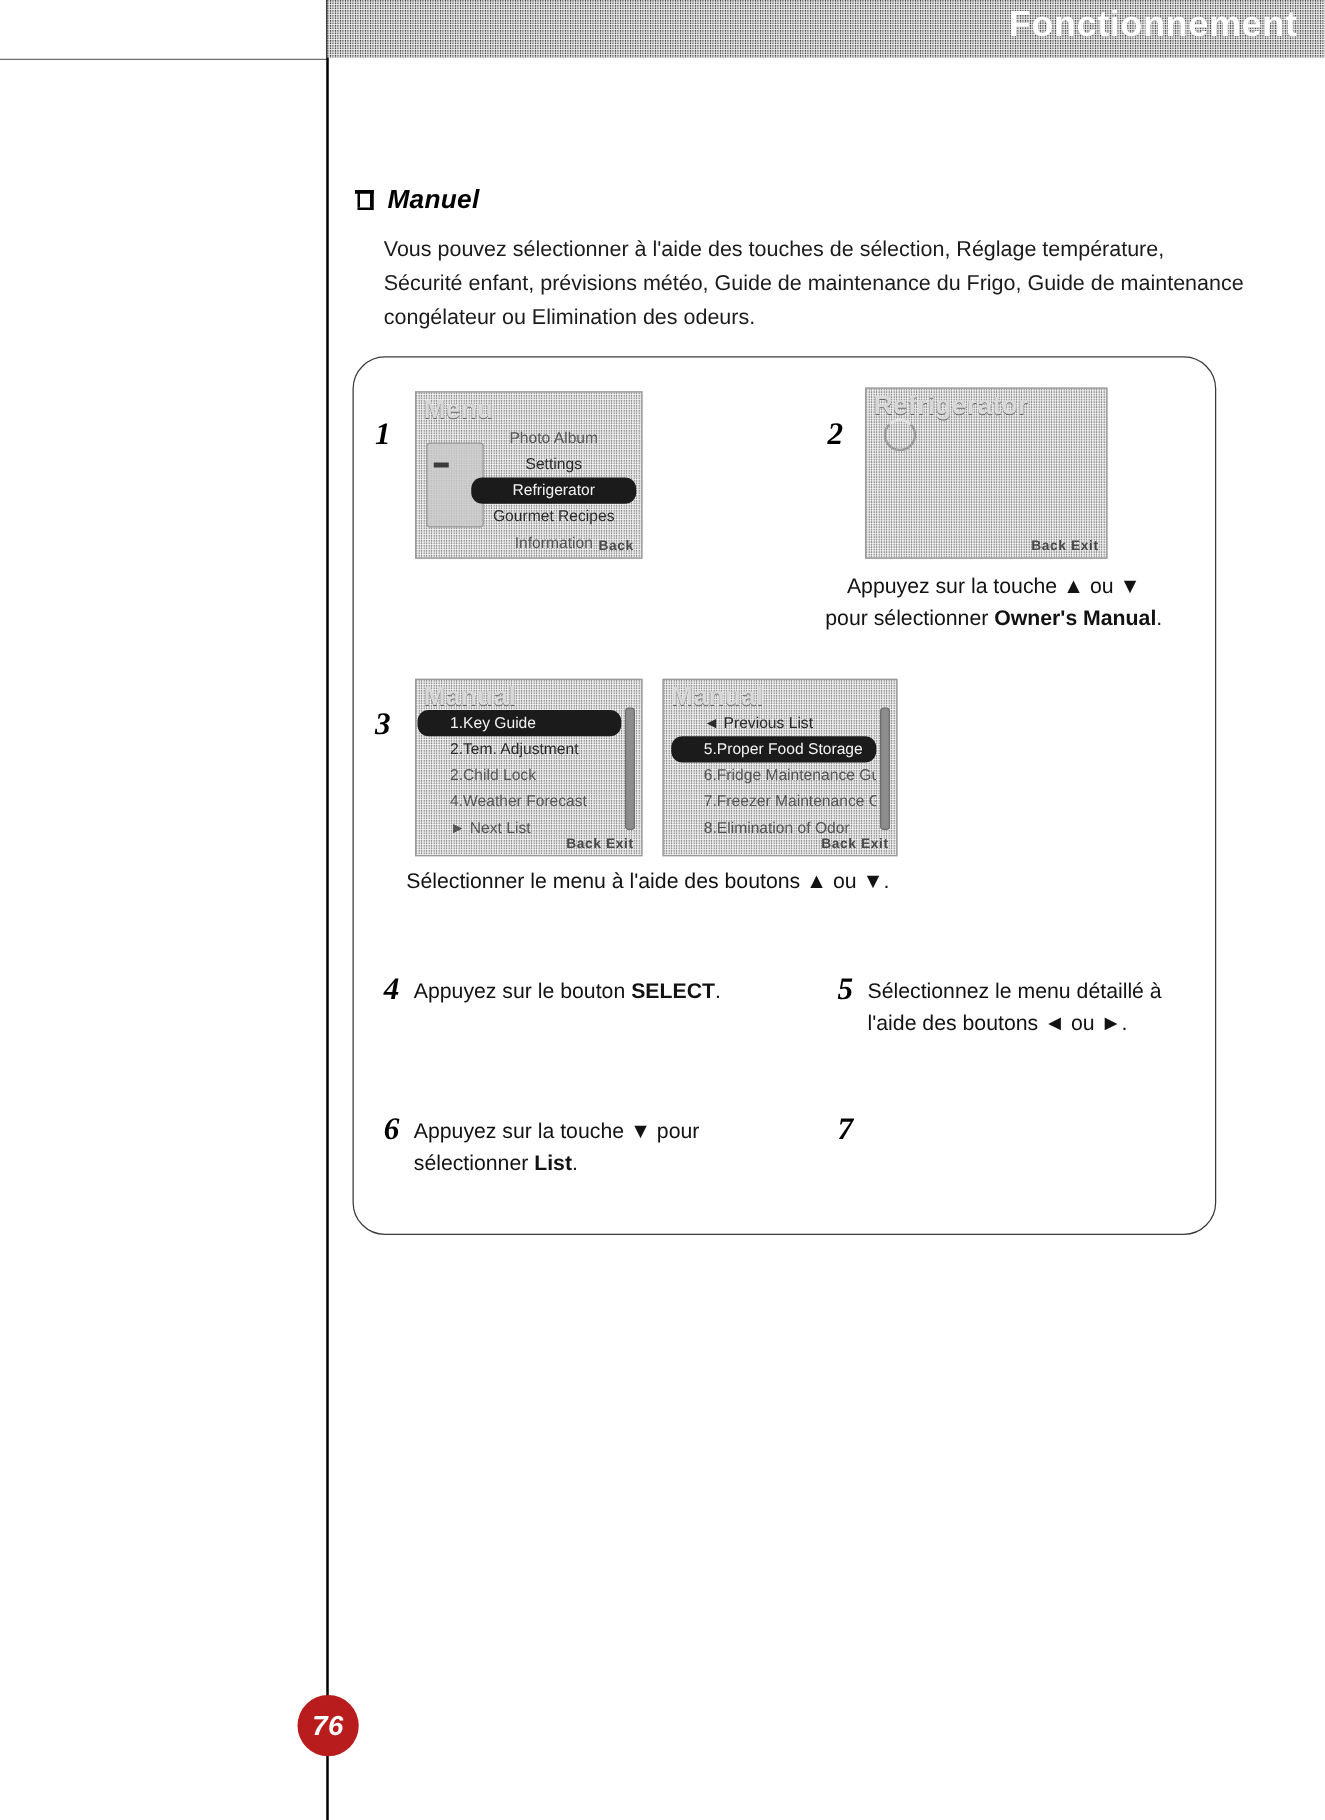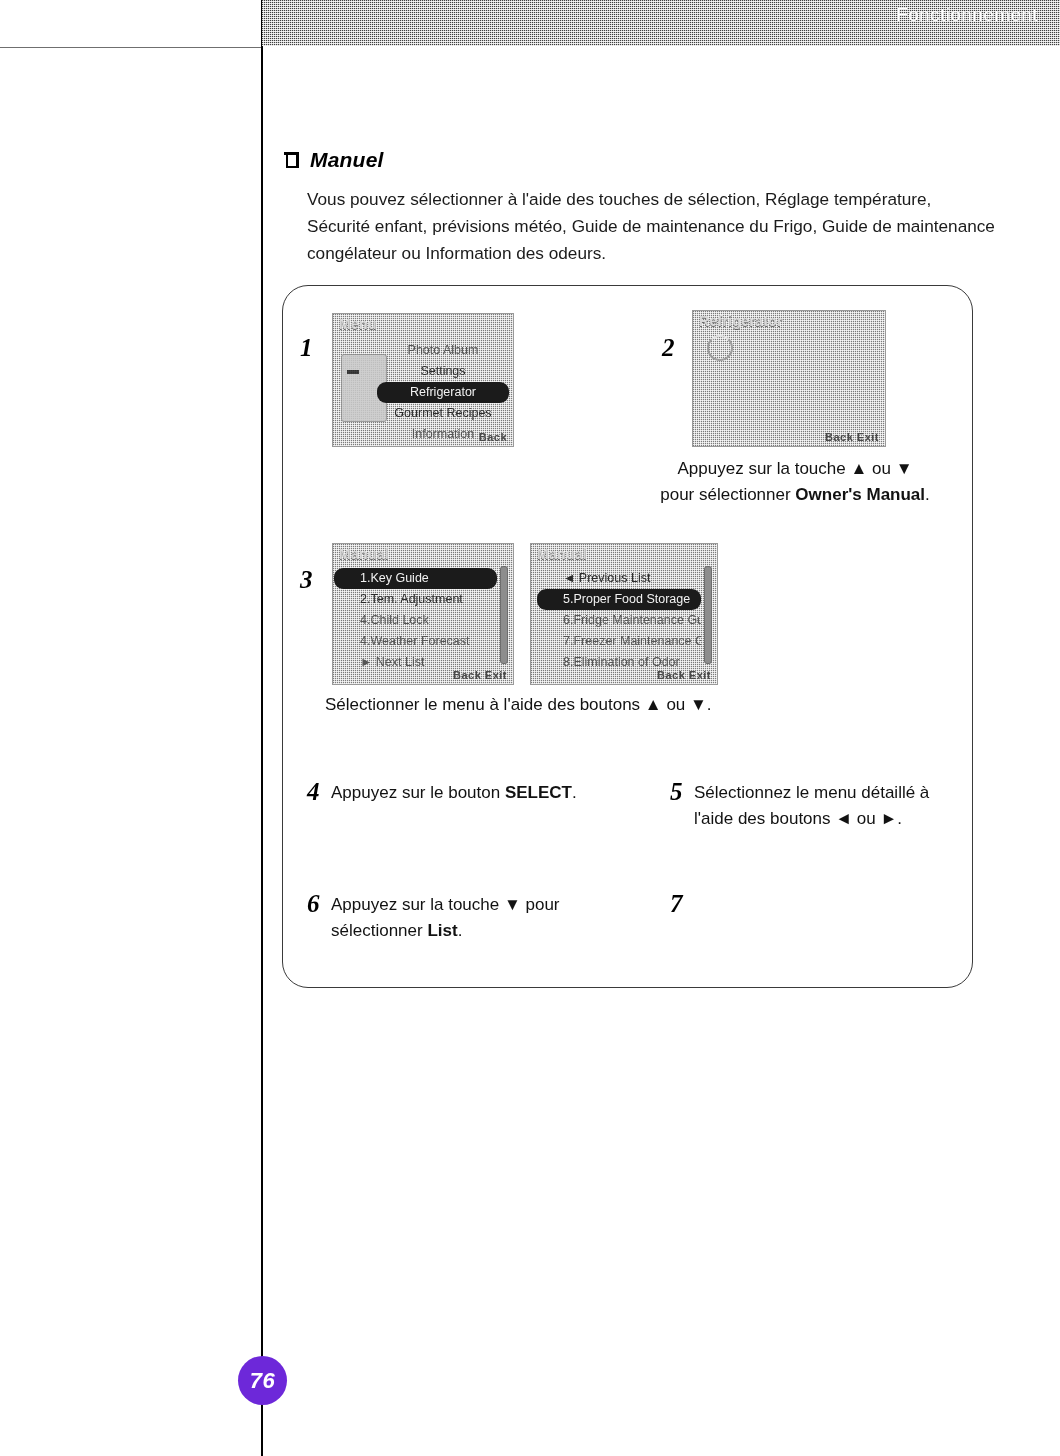--- a/index.html
+++ b/index.html
@@ -26,21 +26,21 @@
   .header-band{
     position:absolute;left:262px;top:0;width:798px;height:46px;
     background-color:#8f8f8f;
     background-image:
       repeating-linear-gradient(0deg, rgba(255,255,255,.85) 0 1px, rgba(0,0,0,0) 1px 2px),
       repeating-linear-gradient(90deg, rgba(0,0,0,.55) 0 1px, rgba(255,255,255,.55) 1px 2px);
     background-size:2px 2px, 2px 2px;
   }
   .header-title{
     position:absolute;right:22px;top:4px;
-    font-size:19px;font-weight:normal;color:#ffffff;
+    font-size:29px;font-weight:bold;color:#ffffff;
     letter-spacing:.4px;
     text-shadow:0 0 1px rgba(0,0,0,.25);
   }
 
   
   .sec-head{
     position:absolute;left:284px;top:148px;
     display:flex;align-items:center;gap:11px;
   }
   .sec-bullet{
@@ -77,21 +77,21 @@
     background-color:#bdbdbd;
     background-image:
       repeating-linear-gradient(0deg, rgba(255,255,255,.75) 0 1px, rgba(0,0,0,0) 1px 2px),
       repeating-linear-gradient(90deg, rgba(0,0,0,.35) 0 1px, rgba(255,255,255,.5) 1px 2px);
     background-size:2px 2px, 2px 2px;
     overflow:hidden;
     font-size:11px;
   }
   .shot .scr-title{
     position:absolute;left:6px;top:2px;
-    font-size:14px;font-weight:bold;color:#d8d8d8;
+    font-size:21px;font-weight:bold;color:#d8d8d8;
     text-shadow:0 1px 0 rgba(90,90,90,.9);
     letter-spacing:.3px;
   }
   .shot .rows{position:absolute;left:0;right:0;}
   .shot .row{
     height:21px;line-height:21px;
     font-size:12.5px;font-weight:normal;
     color:#2b2b2b;
     text-align:center;
     white-space:nowrap;
@@ -157,21 +157,21 @@
   #cap4{left:331px;top:780px;width:300px;}
   #cap5{left:694px;top:780px;width:275px;}
   #cap6{left:331px;top:892px;width:300px;}
   #cap7{left:694px;top:892px;width:275px;}
   .cap b{font-weight:bold;}
 
   
   .pagenum{
     position:absolute;left:238px;top:1356px;
     width:49px;height:49px;border-radius:50%;
-    background:#6d28d9;
+    background:#b91c1c;
     color:#ffffff;
     font-size:22px;font-weight:bold;font-style:italic;
     display:flex;align-items:center;justify-content:center;
     letter-spacing:.5px;
   }
 </style>
 </head>
 <body>
 
 <div class="page">
@@ -186,21 +186,21 @@
   <div class="sec-head">
     <span class="sec-bullet">
       <i class="t"></i>
         <i class="r"></i>
         <i class="b"></i>
         <i class="l"></i>
     </span>
     <span class="sec-title">Manuel</span>
   </div>
 
-  <div class="sec-body">Vous pouvez sélectionner à l'aide des touches de sélection, Réglage température, Sécurité enfant, prévisions météo, Guide de maintenance du Frigo, Guide de maintenance congélateur ou Information des odeurs.</div>
+  <div class="sec-body">Vous pouvez sélectionner à l'aide des touches de sélection, Réglage température, Sécurité enfant, prévisions météo, Guide de maintenance du Frigo, Guide de maintenance congélateur ou Elimination des odeurs.</div>
 
   <div class="panel"></div>
 
   <div class="stepnum" id="n1">1</div>
   <div class="stepnum" id="n2">2</div>
   <div class="stepnum" id="n3">3</div>
   <div class="stepnum" id="n4">4</div>
   <div class="stepnum" id="n5">5</div>
   <div class="stepnum" id="n6">6</div>
   <div class="stepnum" id="n7">7</div>
@@ -223,21 +223,21 @@
     <div class="dial"></div>
     <div class="footer">Back      Exit</div>
   </div>
 
   <div class="shot leftlist" id="shot3a">
     <div class="scr-title">Manual</div>
     <div class="scrollbar"></div>
     <div class="rows" style="top:24px;left:1px;right:16px;">
         <div class="row hl">1.Key Guide</div>
         <div class="row">2.Tem. Adjustment</div>
-        <div class="row dim">4.Child Lock</div>
+        <div class="row dim">2.Child Lock</div>
         <div class="row dim">4.Weather Forecast</div>
         <div class="row dim">► Next List</div>
       </div>
     <div class="footer">Back      Exit</div>
   </div>
 
   <div class="shot leftlist" id="shot3b">
     <div class="scr-title">Manual</div>
     <div class="scrollbar"></div>
     <div class="rows" style="top:24px;left:6px;right:16px;">

